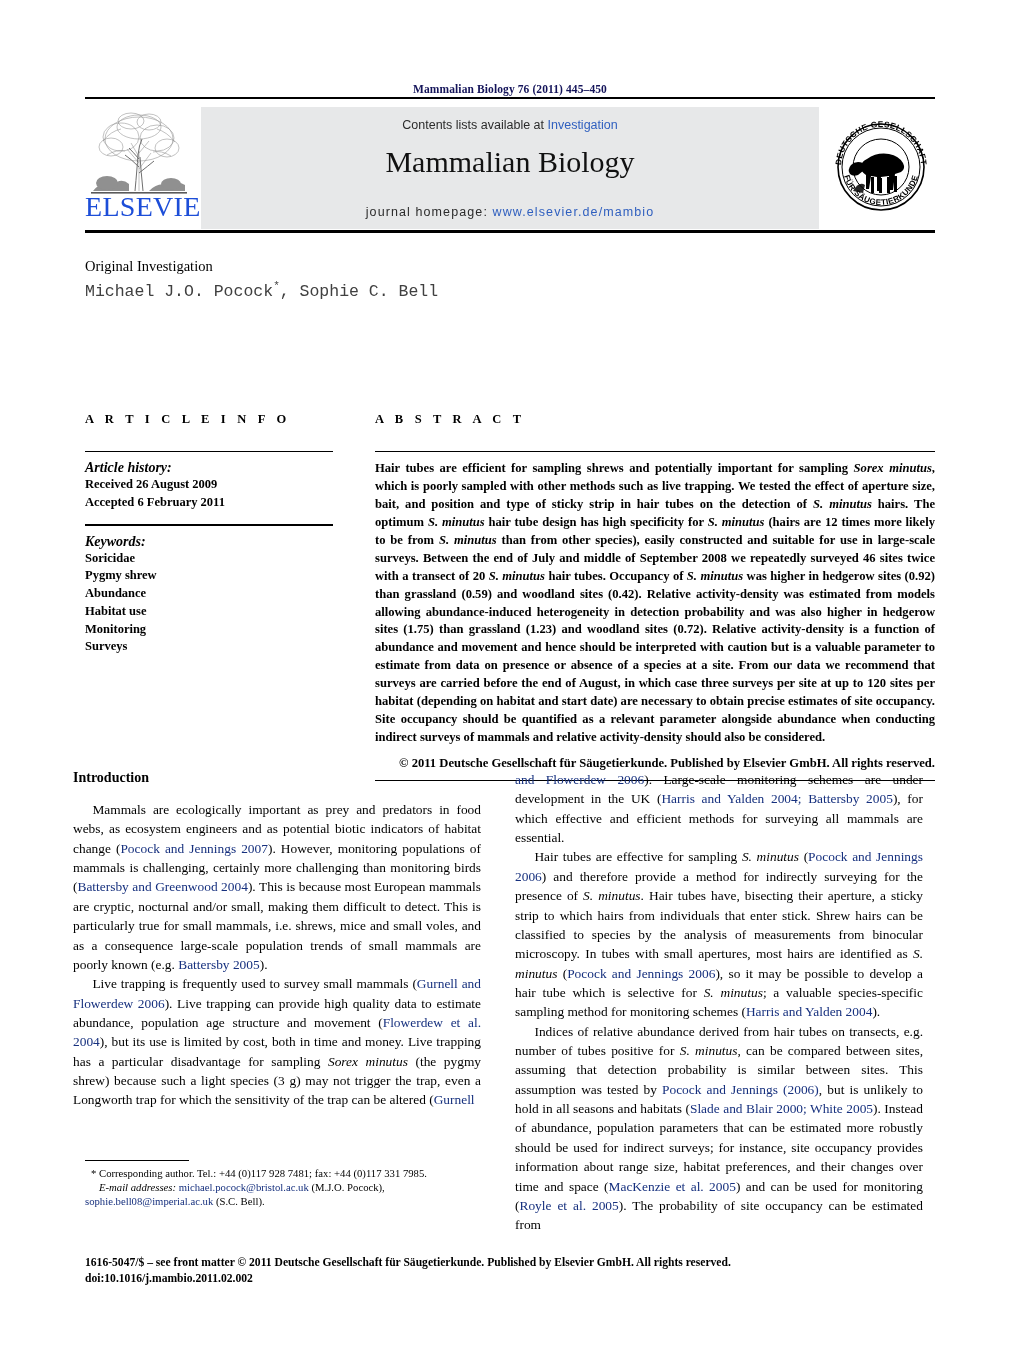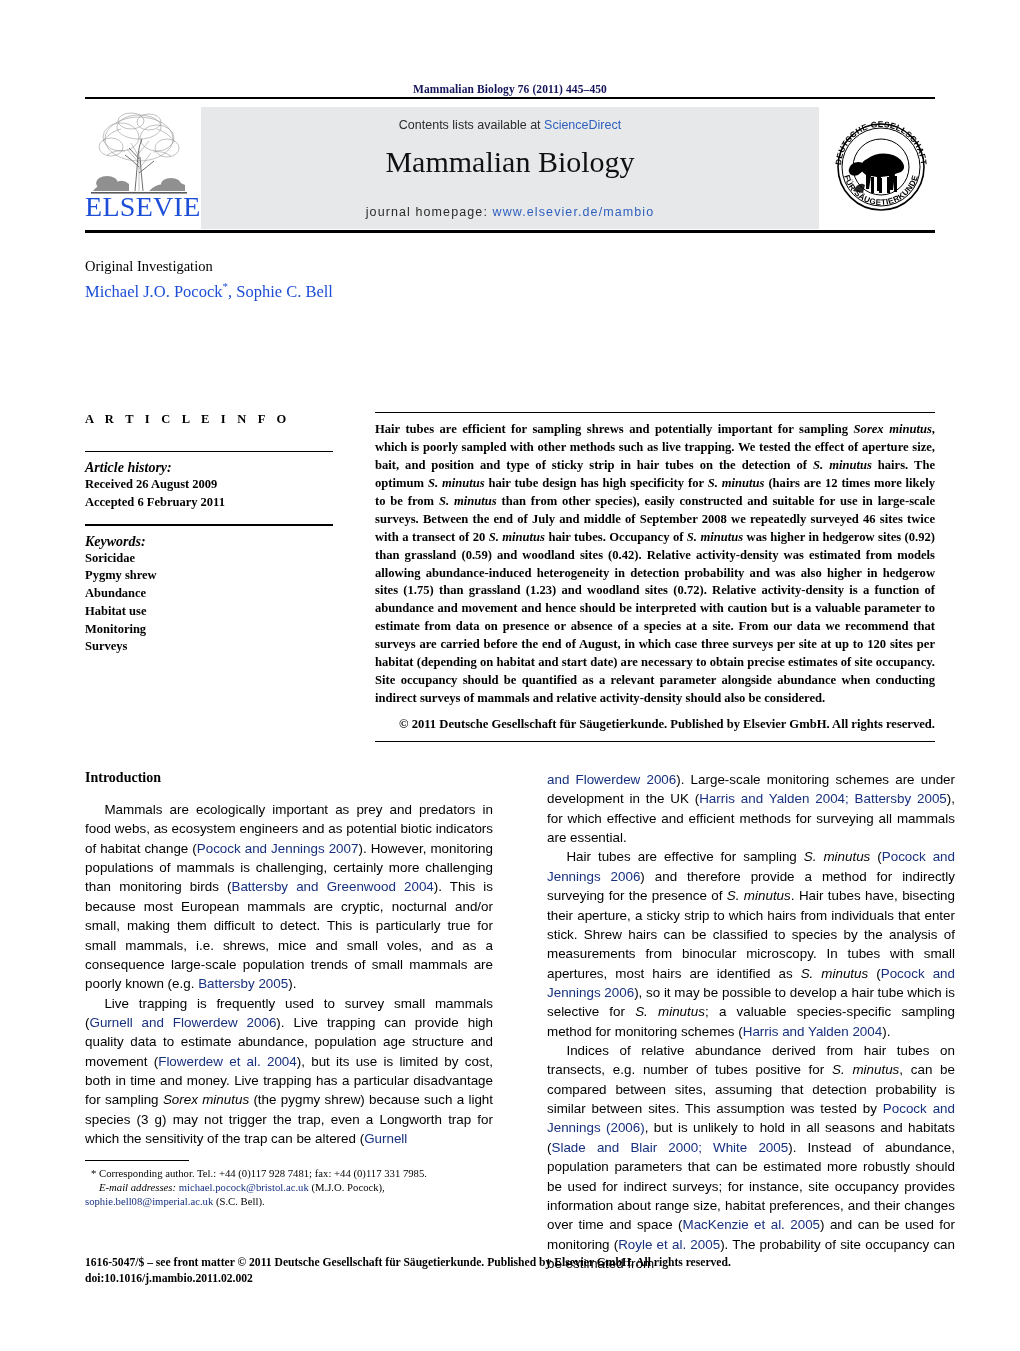--- a/index.html
+++ b/index.html
@@ -143,24 +143,24 @@
   .paper-title {
     font-family: "Liberation Serif", serif;
     font-size: 25.5px;
     font-weight: normal;
     line-height: 1.2;
     margin: 0 0 16px 0;
     color: #000;
   }
   .paper-title .italic { font-style: italic; }
   .authors {
-    font-family: Liberation Serif, serif;
+    font-family: Liberation Mono, monospace;
     font-size: 16.5px;
     margin-bottom: 14px;
-    color: #1d4ed8;
+    color: #404040;
   }
   .authors sup { font-size: 11px; vertical-align: super; }
   .affiliation {
     font-family: "Liberation Serif", serif;
     font-style: italic;
     font-weight: bold;
     font-size: 11.5px;
     color: #000;
   }
 
@@ -230,42 +230,41 @@
     color: #000;
   }
   .abstract-rule-bottom {
     border-top: 1px solid #000;
     margin-top: 9px;
   }
 
   
   .body-cols {
     position: absolute;
-    left: 85px; top: 770px;
+    left: 73px; top: 770px;
     width: 850px;
     height: 490px;
     display: flex;
     flex-direction: row;
-    gap: 20px;
   }
   .bcol {
     width: 408px;
     flex: 0 0 408px;
     position: relative;
   }
   .bcol.left { margin-right: 34px; }
   .sec-title {
     font-family: "Liberation Serif", serif;
     font-weight: bold;
     font-size: 14px;
     margin: 0 0 14px 0;
     color: #000;
   }
   .para {
-    font-family: Liberation Sans, sans-serif;
+    font-family: Liberation Serif, serif;
     font-size: 13.4px;
     line-height: 1.445;
     text-align: justify;
     color: #000;
     margin: 0;
     hyphens: auto;
   }
   .para + .para { text-indent: 1.45em; }
   .cite { color: #16307e; }
   .italic { font-style: italic; }
@@ -342,21 +341,21 @@
               <ellipse cx="84" cy="77" rx="10" ry="6"></ellipse>
             </g>
             <rect x="4" y="85" width="96" height="1.6" fill="#5a5a5a"></rect>
           </svg>
         </div>
         <div class="elsevier-word">ELSEVIER</div>
       </div>
 
       <div class="journal-band">
         <div class="contents-line">
-          <span>Contents lists available at </span><span class="sd">ScienceDirect</span>
+          <span>Contents lists available at </span><span class="sd">Investigation</span>
         </div>
         <div class="journal-title">Mammalian Biology</div>
         <div class="homepage-line">
           <span>journal homepage: </span><span class="url">www.elsevier.de/mambio</span>
         </div>
       </div>
 
       <div class="society-logo">
         <svg viewBox="0 0 108 118" width="108" height="118" aria-hidden="true">
           <defs>
@@ -409,20 +408,21 @@
         <div>Soricidae</div>
         <div>Pygmy shrew</div>
         <div>Abundance</div>
         <div>Habitat use</div>
         <div>Monitoring</div>
         <div>Surveys</div>
       </div>
     </div>
 
     <div class="col-abstract">
+      <div class="sec-head">A B S T R A C T</div>
       <div class="rule-thin"></div>
       <div class="abstract-body" id="abstract-body"><span>Hair tubes are efficient for sampling shrews and potentially important for sampling </span><span class="italic">Sorex minutus</span><span>, which is poorly sampled with other methods such as live trapping. We tested the effect of aperture size, bait, and position and type of sticky strip in hair tubes on the detection of </span><span class="italic">S. minutus</span><span> hairs. The optimum </span><span class="italic">S. minutus</span><span> hair tube design has high specificity for </span><span class="italic">S. minutus</span><span> (hairs are 12 times more likely to be from </span><span class="italic">S. minutus</span><span> than from other species), easily constructed and suitable for use in large-scale surveys. Between the end of July and middle of September 2008 we repeatedly surveyed 46 sites twice with a transect of 20 </span><span class="italic">S. minutus</span><span> hair tubes. Occupancy of </span><span class="italic">S. minutus</span><span> was higher in hedgerow sites (0.92) than grassland (0.59) and woodland sites (0.42). Relative activity-density was estimated from models allowing abundance-induced heterogeneity in detection probability and was also higher in hedgerow sites (1.75) than grassland (1.23) and woodland sites (0.72). Relative activity-density is a function of abundance and movement and hence should be interpreted with caution but is a valuable parameter to estimate from data on presence or absence of a species at a site. From our data we recommend that surveys are carried before the end of August, in which case three surveys per site at up to 120 sites per habitat (depending on habitat and start date) are necessary to obtain precise estimates of site occupancy. Site occupancy should be quantified as a relevant parameter alongside abundance when conducting indirect surveys of mammals and relative activity-density should also be considered.</span></div>
       <div class="copyright-line">© 2011 Deutsche Gesellschaft für Säugetierkunde. Published by Elsevier GmbH. All rights reserved.</div>
       <div class="abstract-rule-bottom"></div>
     </div>
 
   </div>
 
   <div class="body-cols">
     <div class="bcol left">

